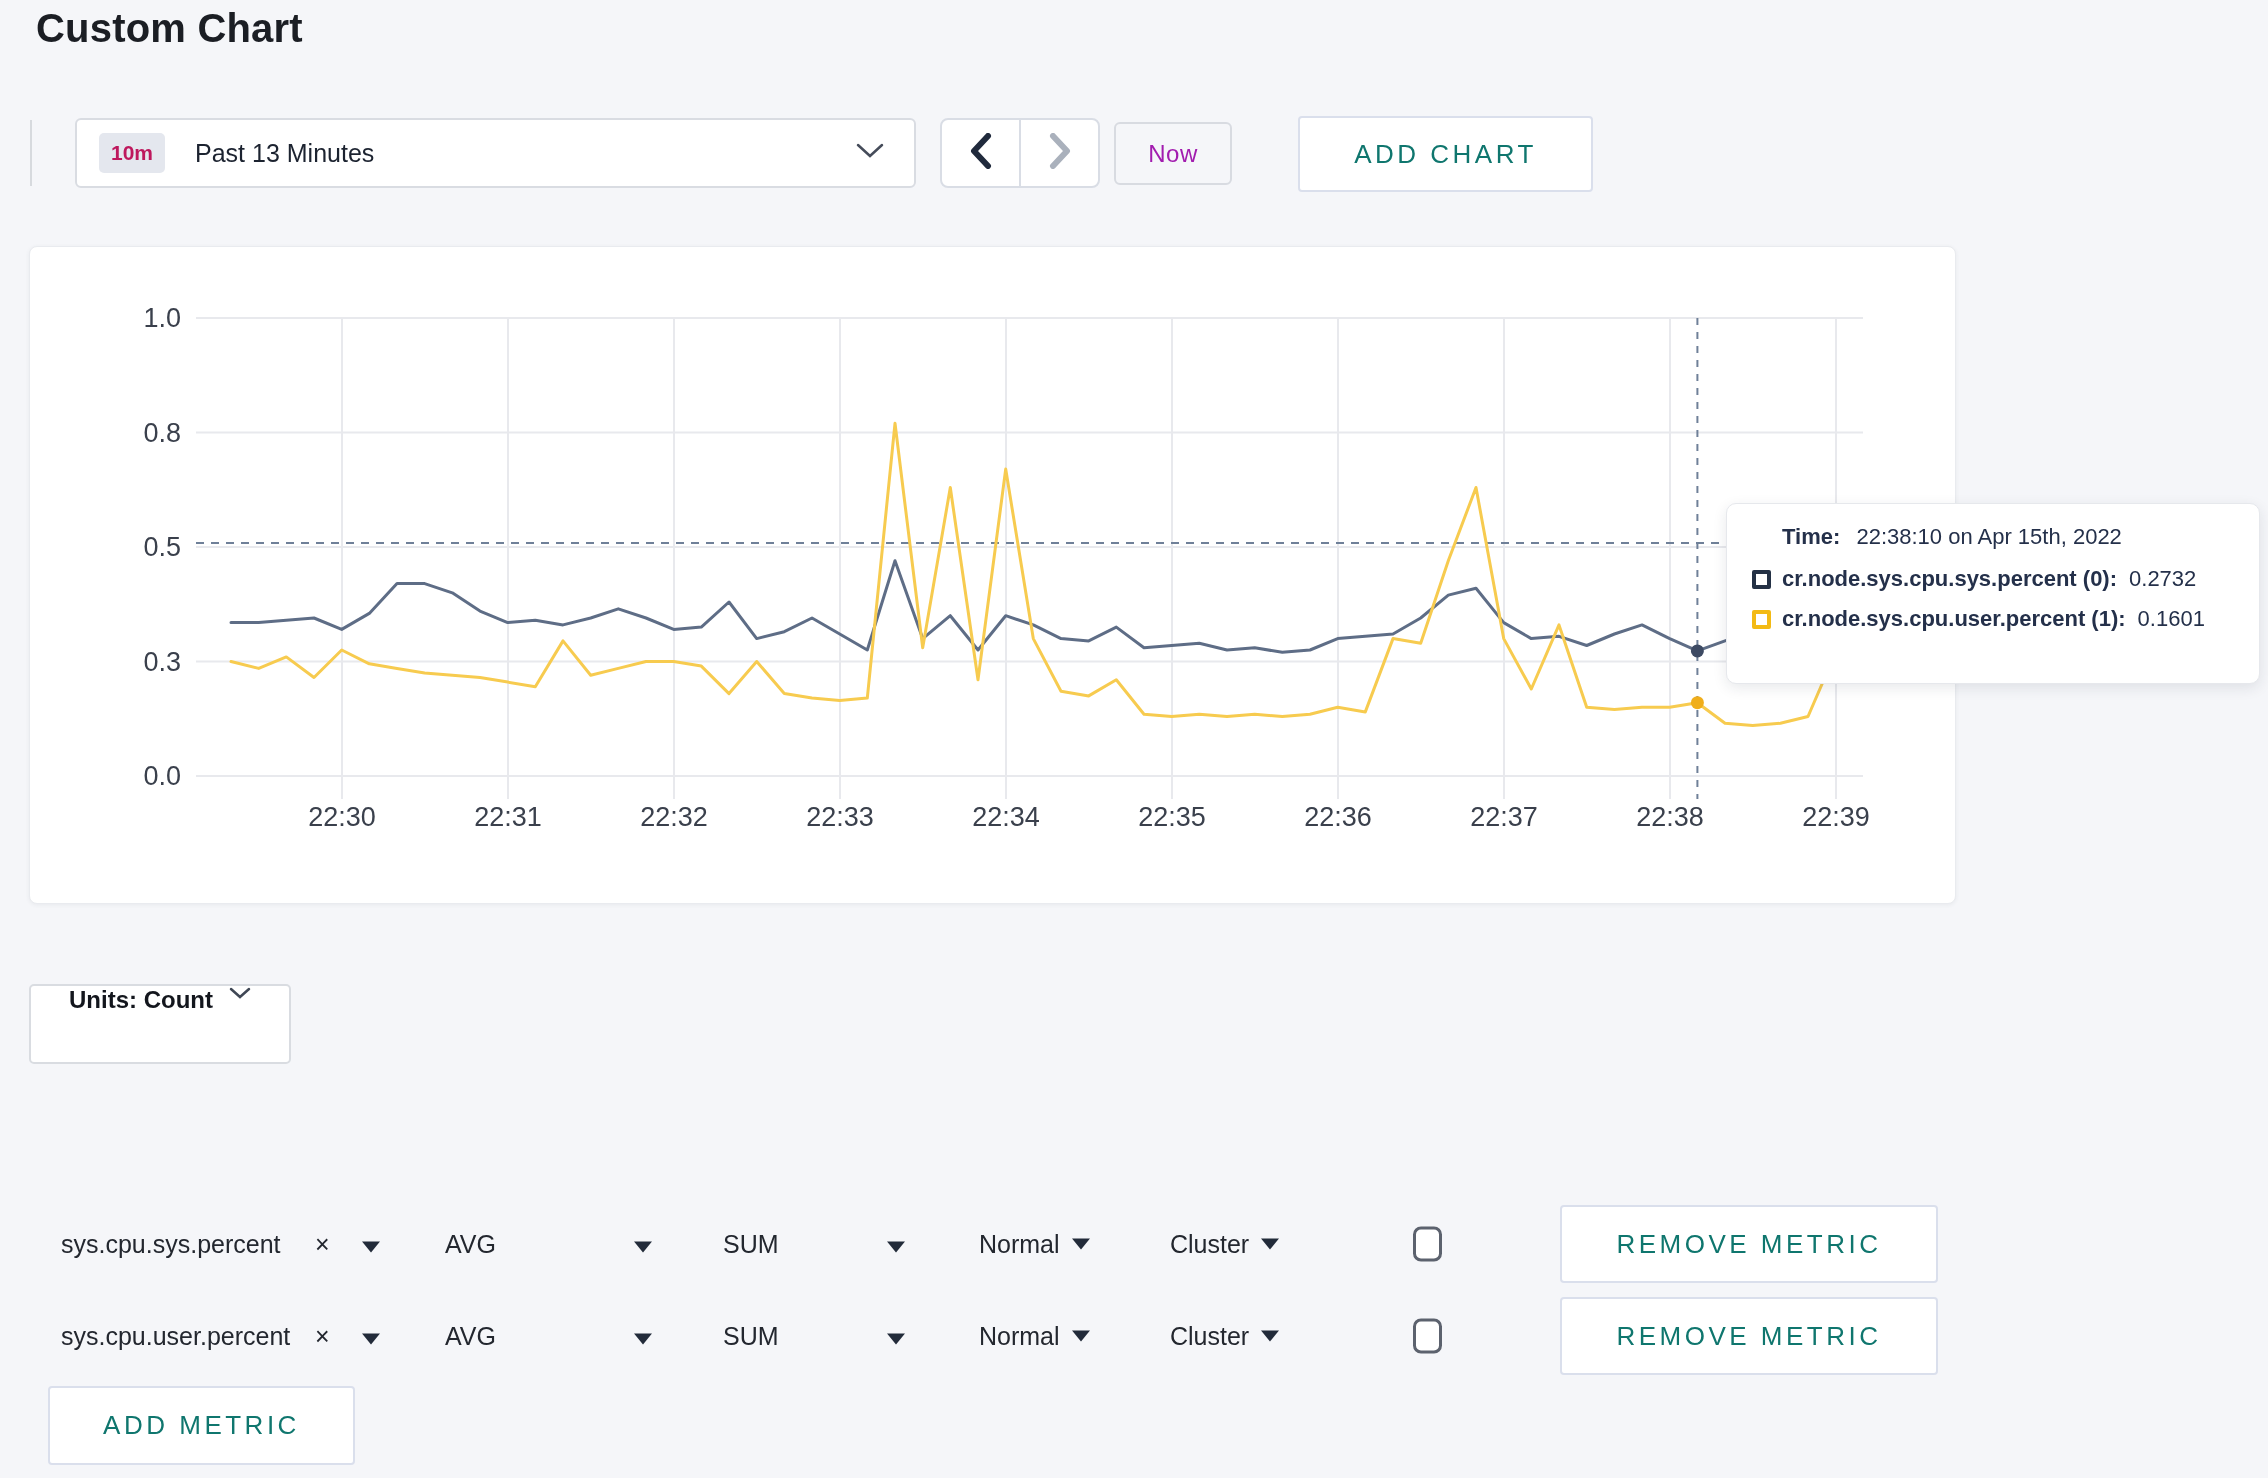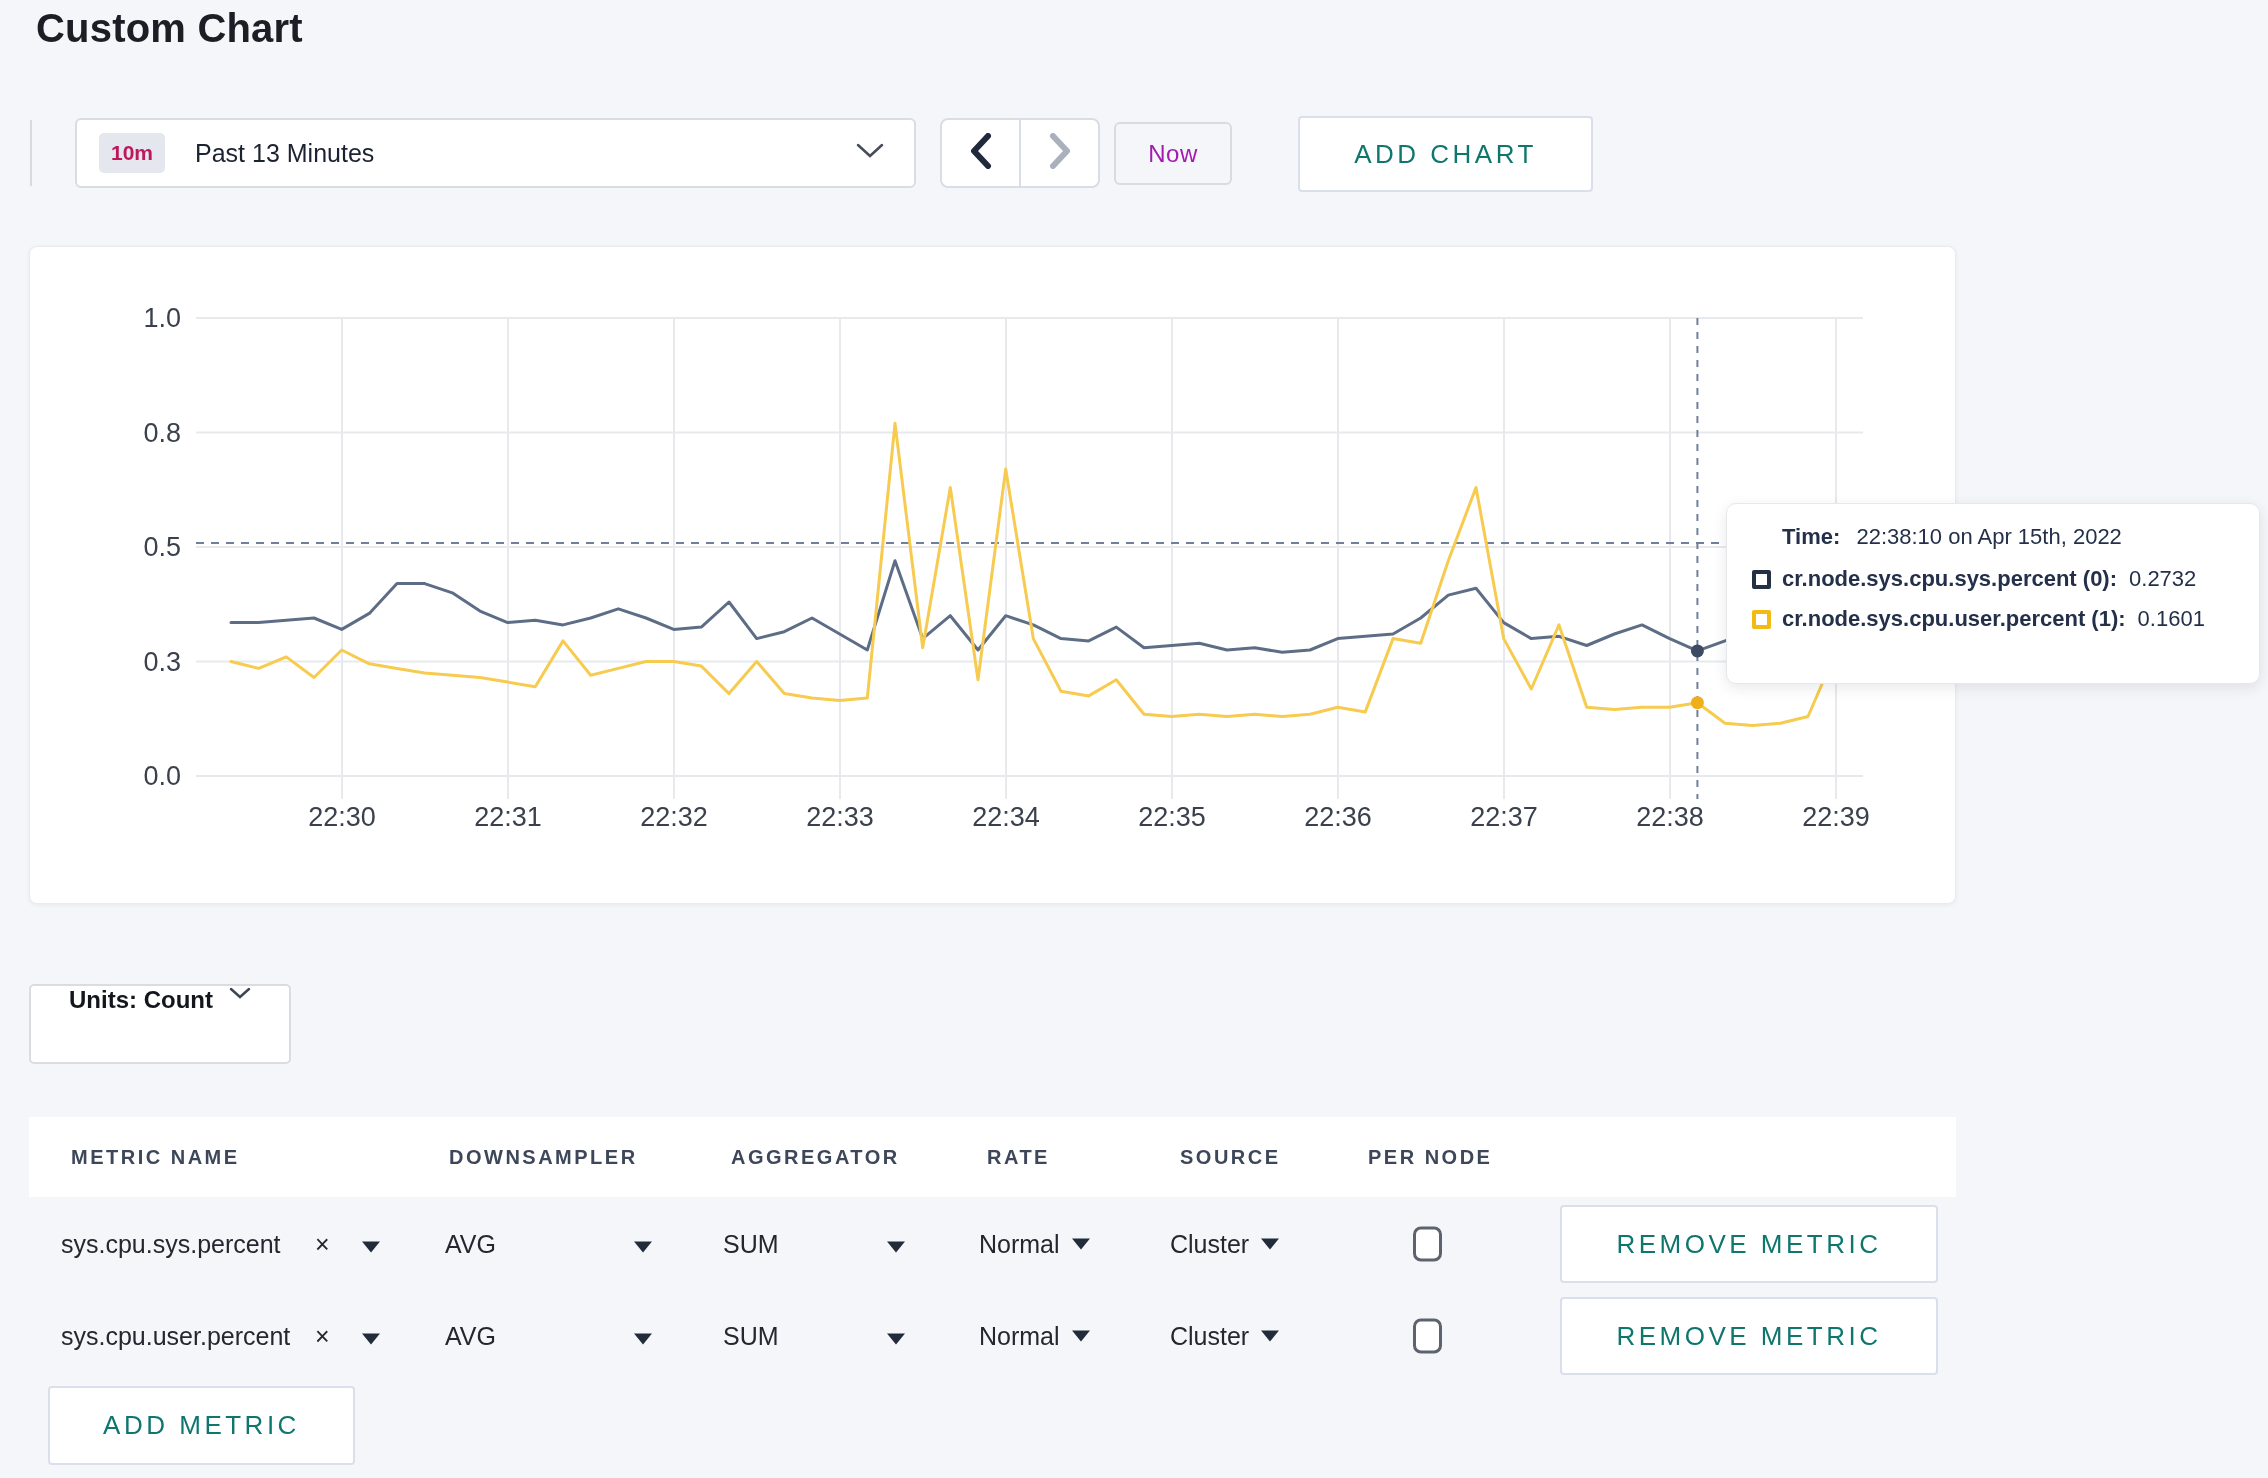--- a/index.html
+++ b/index.html
@@ -155,28 +155,20 @@
   <div class="units-select">
     <span class="txt">Units: Count</span>
     <span>
       <svg width="22" height="13" viewBox="0 0 22 13">
           <path d="M2 2 L11 10 L20 2" fill="none" stroke="#3f4755" stroke-width="2.5" stroke-linecap="round"></path>
         </svg>
     </span>
   </div>
 
   <div class="metrics">
-    <div class="metrics-header">
-      <span style="left:42px">METRIC NAME</span>
-      <span style="left:420px">DOWNSAMPLER</span>
-      <span style="left:702px">AGGREGATOR</span>
-      <span style="left:958px">RATE</span>
-      <span style="left:1151px">SOURCE</span>
-      <span style="left:1339px">PER NODE</span>
-    </div>
 
     <div class="metric-row" style="top:81px">
       <span class="cell" style="left:32px">sys.cpu.sys.percent</span>
       <span class="cell x-icon" style="left:286px">×</span>
       <span class="cell" style="left:333px"><span class="caret"></span></span>
       <span class="cell" style="left:416px">AVG</span>
       <span class="cell" style="left:605px"><span class="caret"></span></span>
       <span class="cell" style="left:694px">SUM</span>
       <span class="cell" style="left:858px"><span class="caret"></span></span>
       <span class="cell sel" style="left:950px">

